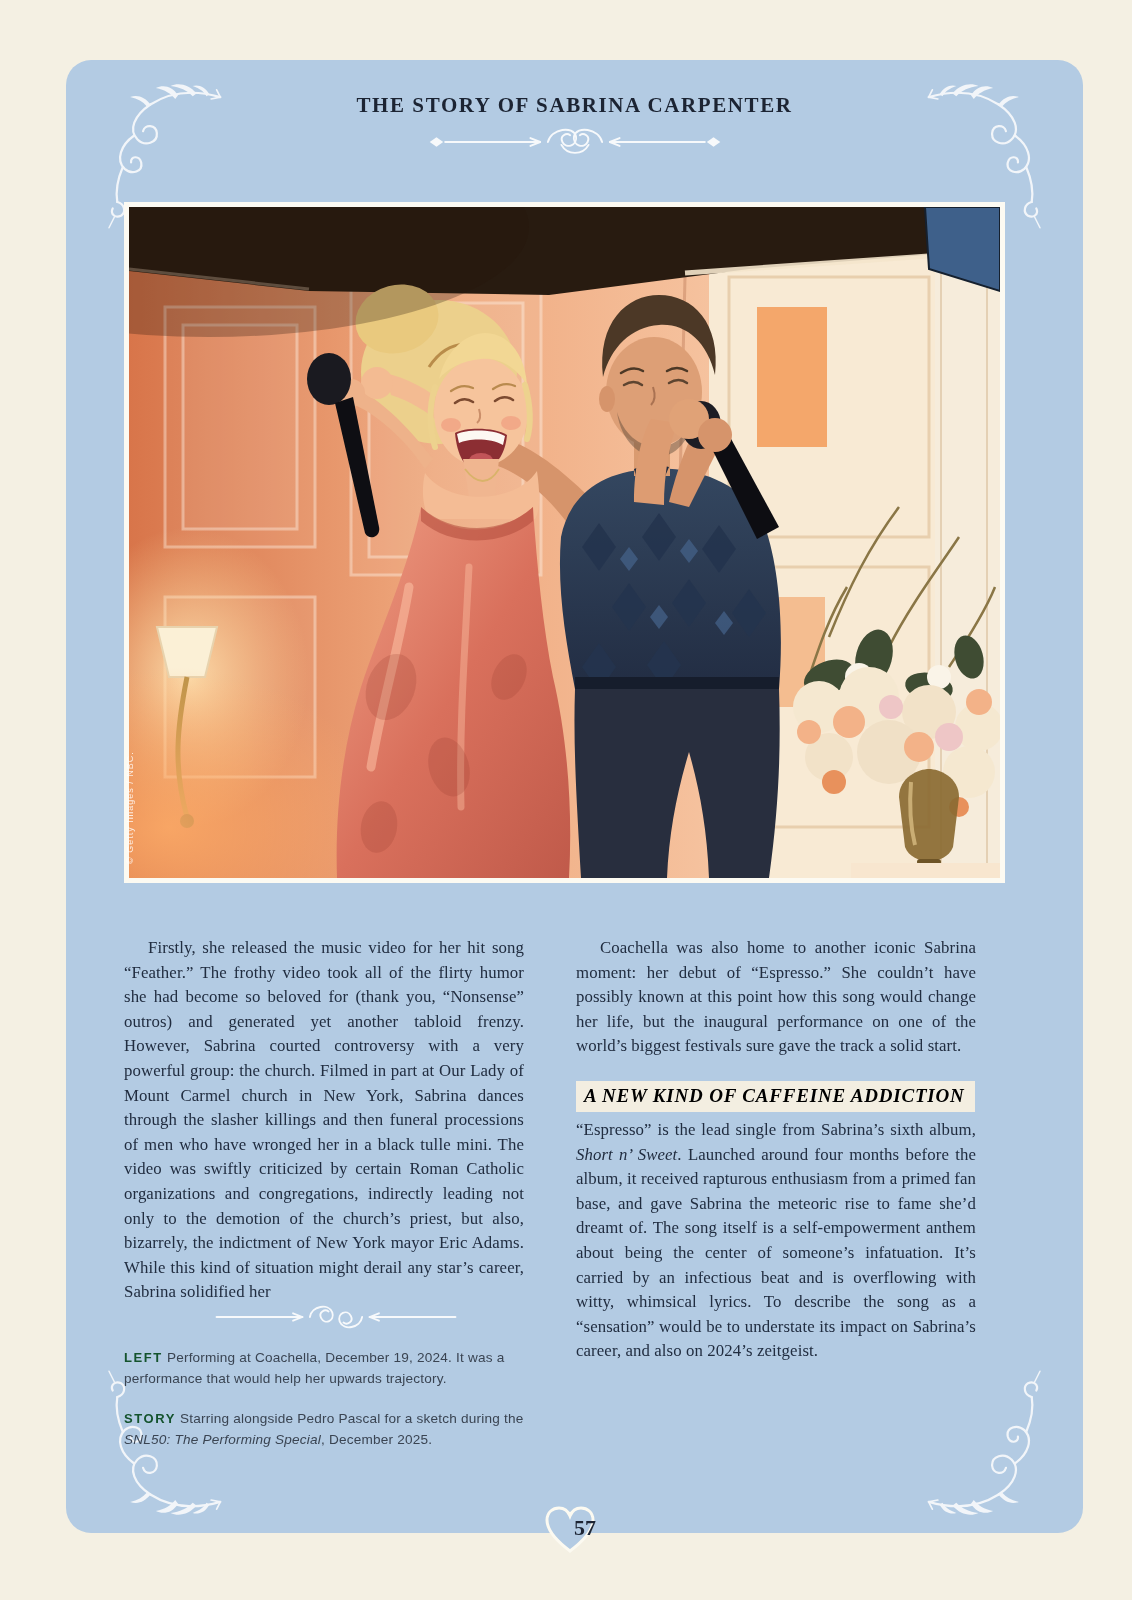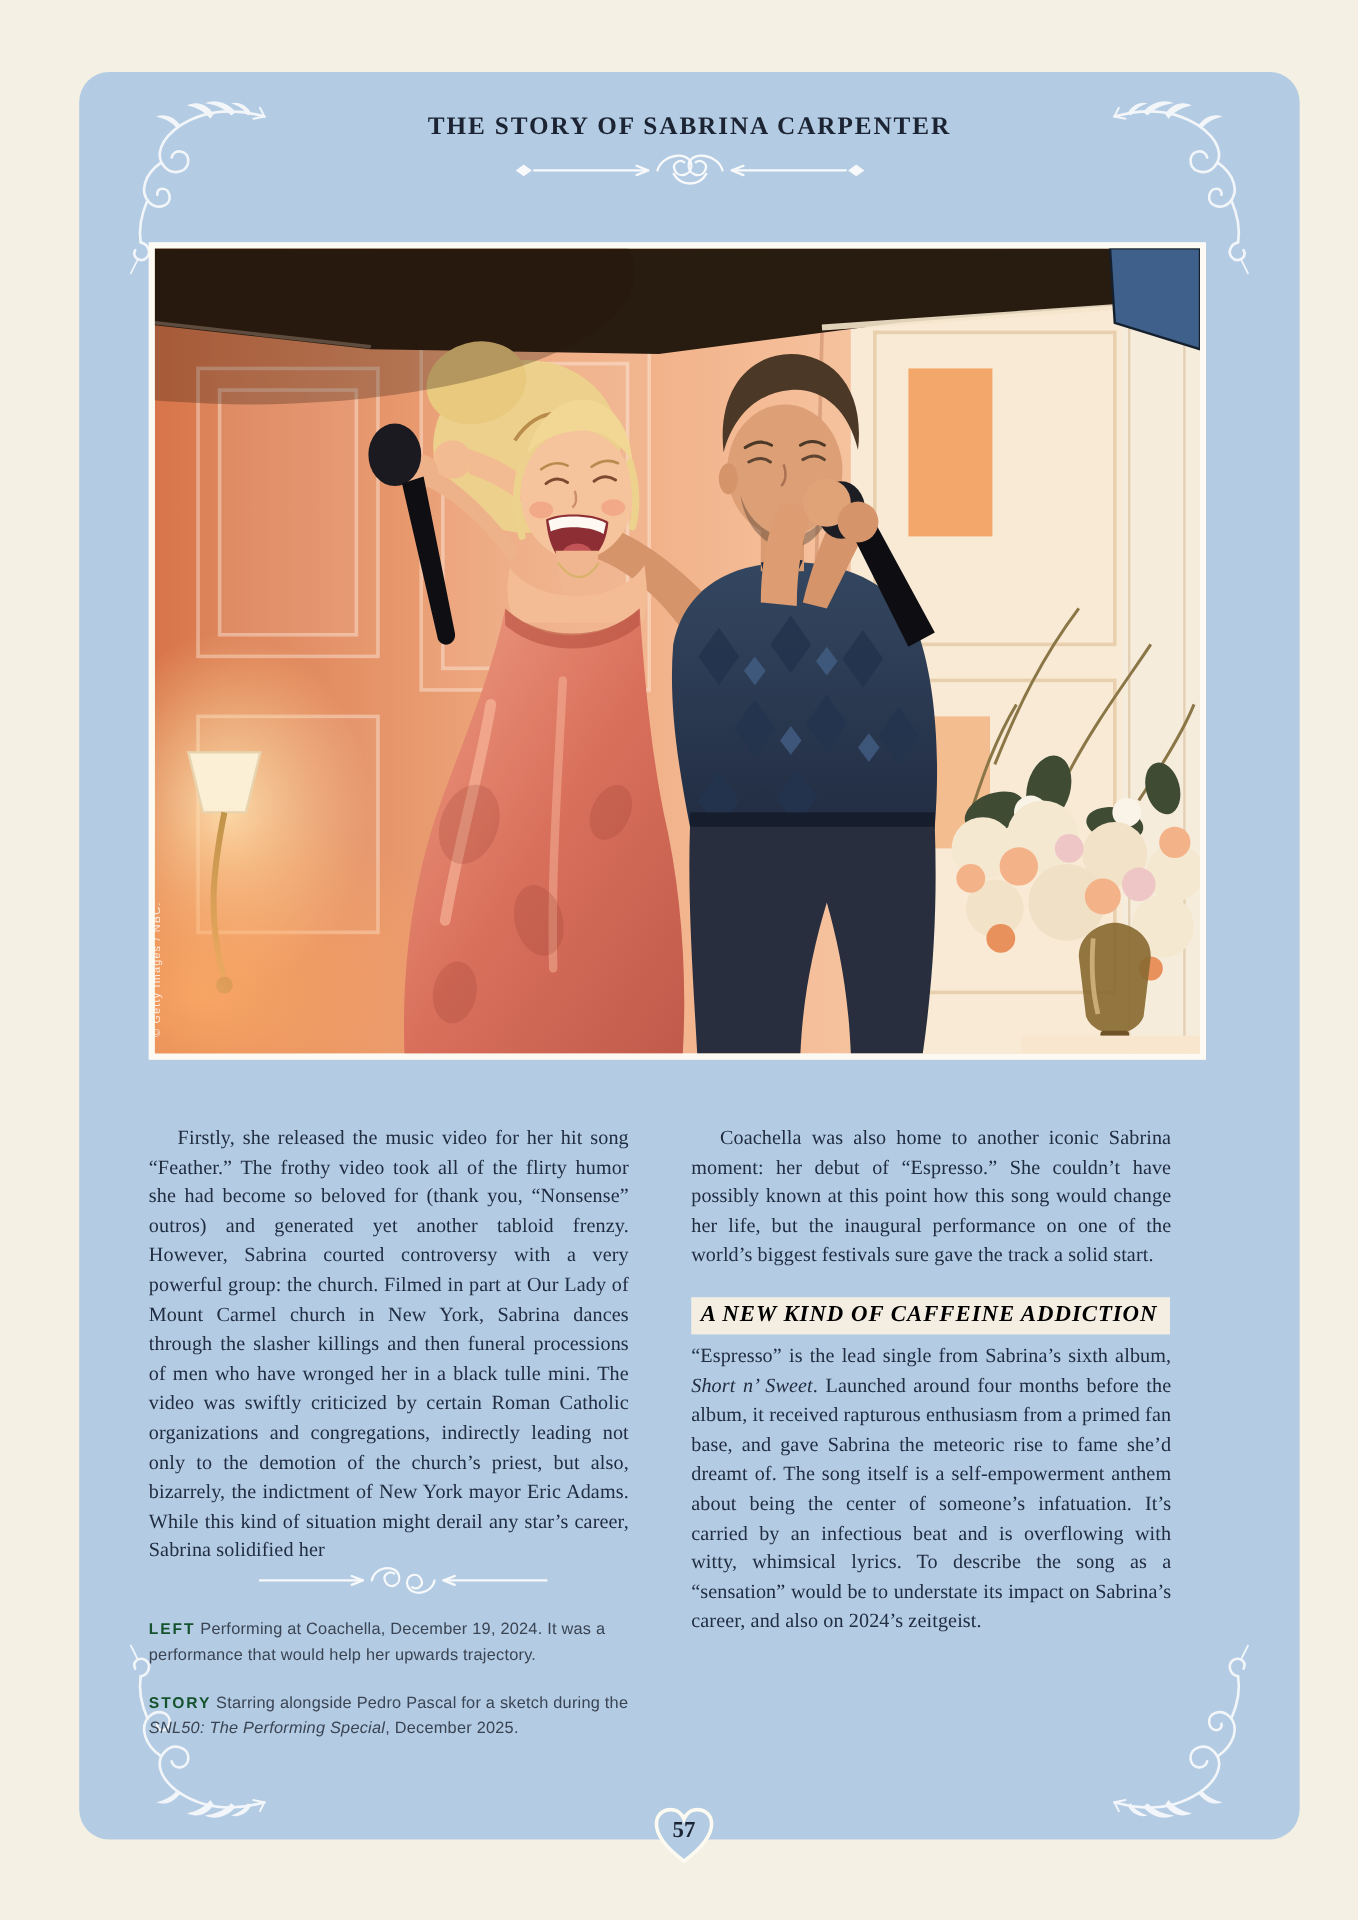--- a/index.html
+++ b/index.html
@@ -65,22 +65,22 @@
     font-family:"Liberation Sans", sans-serif;font-size:13.6px;line-height:21px;
     color:#3a4452;letter-spacing:0.2px;margin:0 0 19px 0;
   }
   .cap-label{
     color:#14532d;font-weight:700;font-size:13px;letter-spacing:1.6px;
   }
   
   .heart{position:absolute;left:544px;top:1506px;width:52px;height:48px;z-index:5;}
   .heart svg{position:absolute;left:0;top:0;width:52px;height:48px;}
   .heart .num{
-    position:absolute;left:0;top:9px;width:100%;text-align:center;
-    font-family:"Liberation Serif", serif;font-weight:700;font-size:19px;color:#1c2433;
+    position:absolute;left:0;top:9px;width:100%;text-align:right;
+    font-family:"Liberation Serif", serif;font-weight:700;font-size:22px;color:#1c2433;
   }
 </style>
 </head>
 <body>
 
 <svg width="0" height="0" style="position:absolute" aria-hidden="true">
   <defs>
     <g id="flourish">
       <g stroke="#f7f9fb" fill="none" stroke-width="2.4" stroke-linecap="round" opacity="0.93">
         <path d="M146,16 C118,8 92,10 70,24"></path>

